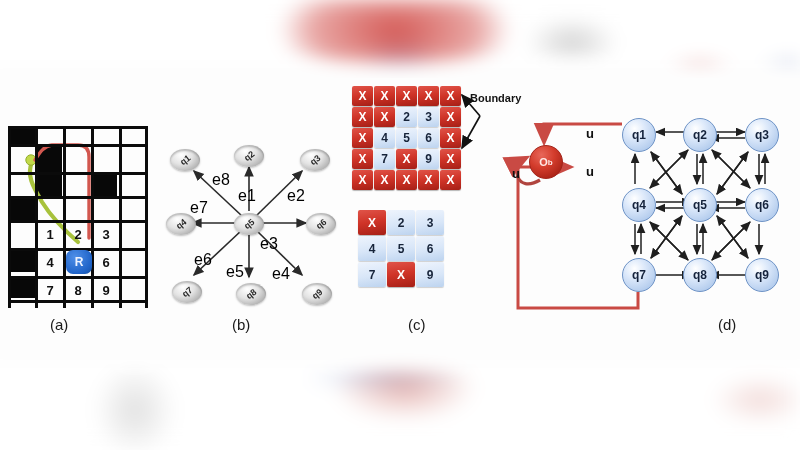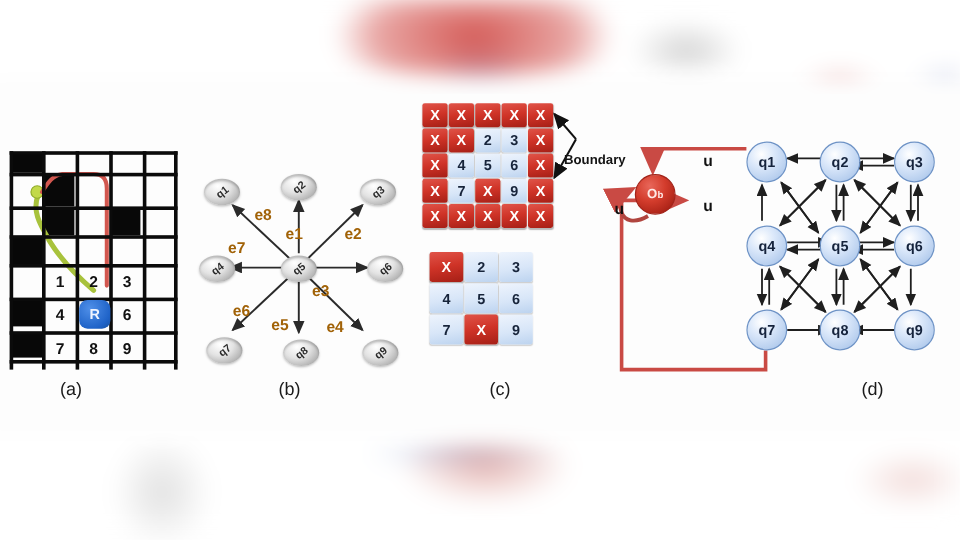--- a/index.html
+++ b/index.html
@@ -85,23 +85,23 @@
     box-shadow: 0 2px 2px rgba(0,0,0,0.22) inset, 0 1px 2px rgba(0,0,0,0.25);
     display: flex; align-items: center; justify-content: center;
   }
   .node-b span {
     font-size: 9px; font-weight: bold; color: #2b2b2b;
     transform: rotate(-38deg);
     display: block;
   }
   .elabel {
     position: absolute;
-    color: #a16207;
-    font-weight: bold;
-    font-size: 13px;
+    color: #000000;
+    font-weight: normal;
+    font-size: 16px;
     font-family: "Liberation Sans", sans-serif;
   }
 
   
   #panel-c { left: 352px; top: 86px; width: 180px; height: 225px; }
   .gridc { position: absolute; display: grid; gap: 1px; }
   .cellc {
     display: flex; align-items: center; justify-content: center;
     font-size: 12px; font-weight: bold;
     border-radius: 2px;
@@ -322,21 +322,21 @@
     <svg id="annot-arrows" width="180" height="130">
       <defs>
         <marker id="ah2" markerWidth="8" markerHeight="8" refX="7" refY="3.5" orient="auto">
           <path d="M0,0 L8,3.5 L0,7 z" fill="#111"></path>
         </marker>
       </defs>
       <line x1="128" y1="30" x2="110" y2="9" stroke="#111" stroke-width="1.7" marker-end="url(#ah2)"></line>
       <line x1="128" y1="30" x2="110" y2="62" stroke="#111" stroke-width="1.7" marker-end="url(#ah2)"></line>
     </svg>
 
-    <div class="annot-text" style="left:118px; top:6px; width:110px;margin-top:36px;">
+    <div class="annot-text" style="left:118px; top:6px; width:110px;">
       <div>Boundary</div>
     </div>
   </div>
   <div class="caption" style="left:408px; top:316px;">(c)</div>
 
   <div class="panel" id="panel-d">
 
     <svg width="285" height="205" style="position:absolute;left:0;top:0;">
       <defs>
         <marker id="ad" markerWidth="7" markerHeight="7" refX="6.2" refY="3" orient="auto">

